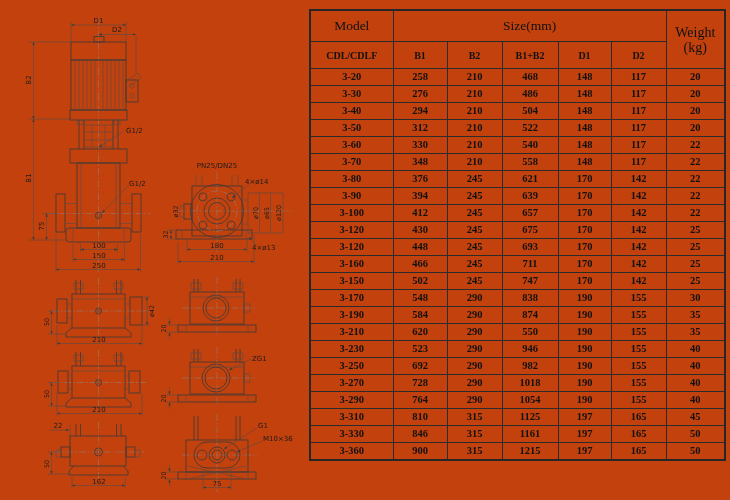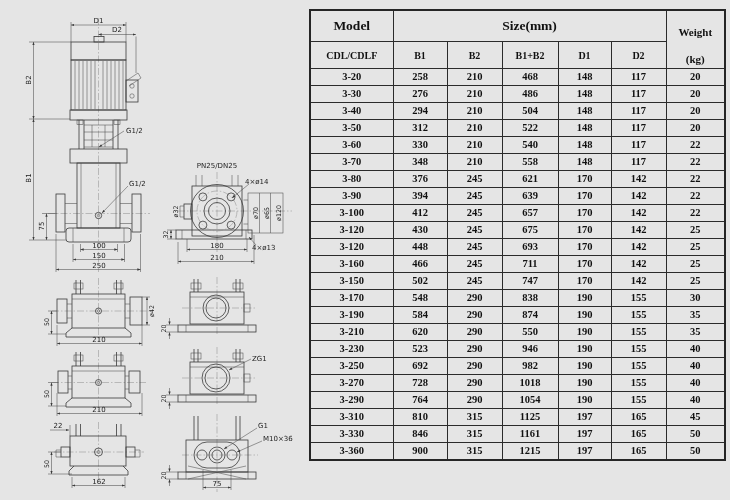--- a/index.html
+++ b/index.html
@@ -1,26 +1,26 @@
 <!DOCTYPE html>
 <html><head>
 <meta charset="utf-8">
 <style>
   html,body{margin:0;padding:0;background:#fff;}
-  .page{position:relative;width:730px;height:500px;background:#e5e5e5;overflow:hidden;
+  .page{position:relative;width:730px;height:500px;background:#c2410c;overflow:hidden;
         font-family:"Liberation Serif",serif;}
   .drawing-panel{position:absolute;left:0;top:0;width:310px;height:500px;}
   .table-panel{position:absolute;left:309px;top:9px;width:417px;}
   table.spec{border-collapse:collapse;table-layout:fixed;width:417px;
              border:2px solid #262626;}
   table.spec th,table.spec td{border:1px solid #2b2b2b;text-align:center;
              vertical-align:middle;padding:0;color:#111;}
-  th.h1{font-size:13.5px;font-weight:bold;height:30px;}
+  th.h1{font-size:13.5px;font-weight:normal;height:30px;}
   th.h2{font-size:10px;font-weight:bold;height:26px;}
-  th.weight div{line-height:15px;font-size:11px;margin-top:12px;}
+  th.weight div{line-height:15px;font-size:14px;}
   table.spec td{font-size:10.5px;font-weight:bold;height:16px;line-height:16px;}
   
   .ln{stroke:#3a3a3a;stroke-width:0.8;fill:none;}
   .thin{stroke:#4d4d4d;stroke-width:0.55;fill:none;}
   .cl{stroke:#8a8a8a;stroke-width:0.5;fill:none;stroke-dasharray:7 2 1.5 2;}
   .dim{stroke:#4d4d4d;stroke-width:0.55;fill:none;}
   .dl{font-family:"DejaVu Sans",sans-serif;font-size:7px;fill:#1c1c1c;}
   .dls{font-family:"DejaVu Sans",sans-serif;font-size:6.3px;fill:#1c1c1c;}
 </style>
 </head>

